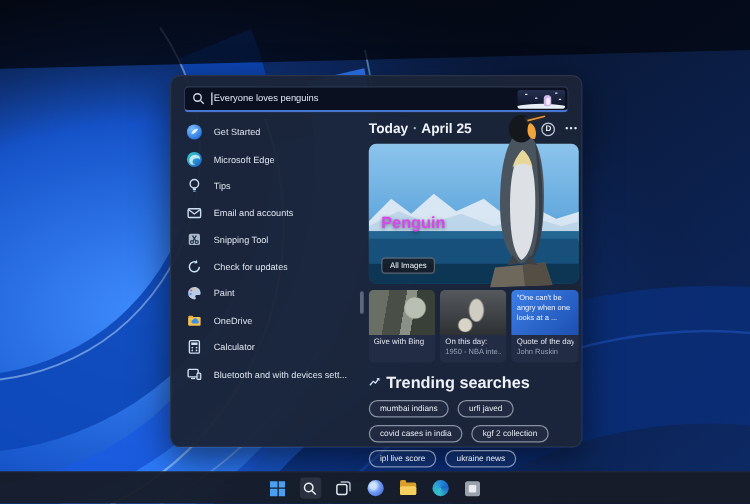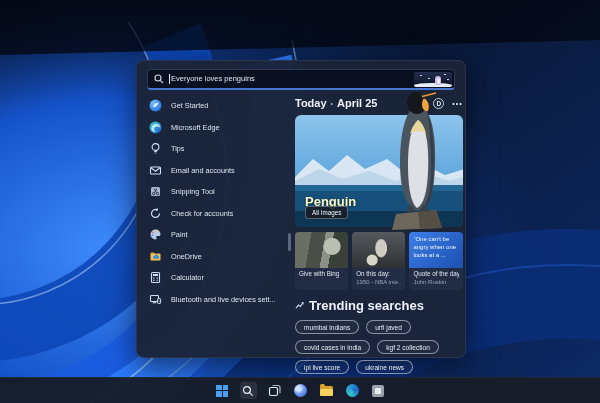--- a/index.html
+++ b/index.html
@@ -53,21 +53,21 @@
   .dbadge { width:11px; height:11px; border:1px solid #c2cbd8; border-radius:50%; color:#e6ecf4;
     font-size:6.5px; font-weight:bold; display:flex; align-items:center; justify-content:center; margin-right:8px; }
   .more { font-size:7px; color:#e6ecf4; letter-spacing:1px; line-height:11px; }
 
   
   .hero { position:relative; margin-top:6px; height:112px; }
   .hero-img { position:absolute; inset:0; border-radius:6px; overflow:hidden;
     background:linear-gradient(180deg,#8cc4ec 0%,#64a9de 52%,#3a7fb4 58%,#1c567f 72%,#0f3a5c 100%); }
   .hero-img svg { display:block; }
   .penguin { position:absolute; left:54%; top:-25px; width:62px; height:140px; z-index:3; }
-  .hero-title { position:absolute; left:10px; bottom:18px; z-index:4; color:#fef9c3; font-size:13px; font-weight:bold; text-shadow:0 1px 3px rgba(0,0,0,.5); }
+  .hero-title { position:absolute; left:10px; bottom:42px; z-index:4; color:#d946ef; font-size:13px; font-weight:bold; text-shadow:0 1px 3px rgba(0,0,0,.5); }
   .allimg-btn { position:absolute; left:10px; bottom:8px; z-index:4; background:rgba(22,27,36,0.85);
     border:1px solid rgba(255,255,255,0.3); border-radius:3px; color:#eef2f8; font-size:6.3px; padding:2px 6px; cursor:pointer; }
 
   
   .cards { display:flex; gap:4px; margin-top:5px; }
   .card { flex:1; height:58px; border-radius:4px; overflow:hidden; background:#222c44; cursor:pointer; }
   .card .cimg { height:36px; }
   .cimg-bing { background:
       radial-gradient(circle 9px at 70% 40%, #b9bfb2 0 8px, transparent 9px),
       linear-gradient(100deg,#6a6f66 0 28%, #494f47 28% 52%, #8b9087 52% 66%, #394038 66% 100%); }
@@ -228,21 +228,21 @@
           <span class="slabel">Snipping Tool</span>
         </div>
 
         <div class="sitem">
           <span class="sicon">
             <svg width="13" height="13" viewBox="0 0 13 13">
                 <path d="M10.5,6.5 A4,4 0 1 1 8.5,3" fill="none" stroke="#cfe0f2" stroke-width="1.2"></path>
                 <path d="M8.2,0.8 L9,3.2 L6.6,3.9 Z" fill="#cfe0f2"></path>
               </svg>
           </span>
-          <span class="slabel">Check for accounts</span>
+          <span class="slabel">Check for updates</span>
         </div>
 
         <div class="sitem">
           <span class="sicon">
             <svg width="13" height="13" viewBox="0 0 13 13">
                 <path d="M6.5,1.5 a5,5 0 1 0 0,10 c1.2,0 1.4-1 0.9-1.7 c-0.5-0.8 0-1.8 1.1-1.8 h1.6 c1,0 1.4-0.6 1.4-1.5 C11.5,3.5 9.3,1.5 6.5,1.5 Z" fill="#b9cce6"></path>
                 <circle cx="4" cy="4.4" r="0.9" fill="#e06c8a"></circle>
                 <circle cx="7" cy="3.4" r="0.9" fill="#f0c35a"></circle>
                 <circle cx="3.4" cy="7.2" r="0.9" fill="#4f8fe8"></circle>
               </svg>
@@ -277,21 +277,21 @@
         </div>
 
         <div class="sitem">
           <span class="sicon">
             <svg width="13" height="13" viewBox="0 0 13 13">
                 <rect x="1.5" y="2.5" width="8" height="6" rx="0.8" fill="none" stroke="#cfe0f2" stroke-width="1.1"></rect>
                 <rect x="3.8" y="9.2" width="3.4" height="1.1" fill="#cfe0f2"></rect>
                 <rect x="8.6" y="5.5" width="3" height="5" rx="0.8" fill="#39445c" stroke="#cfe0f2" stroke-width="1"></rect>
               </svg>
           </span>
-          <span class="slabel">Bluetooth and live devices sett...</span>
+          <span class="slabel">Bluetooth and with devices sett...</span>
         </div>
 
         <div class="scrollthumb"></div>
       </div>
 
       <div class="content">
 
         <div class="chead">
           <span class="today">Today</span>
           <span class="dot-sep">•</span>

